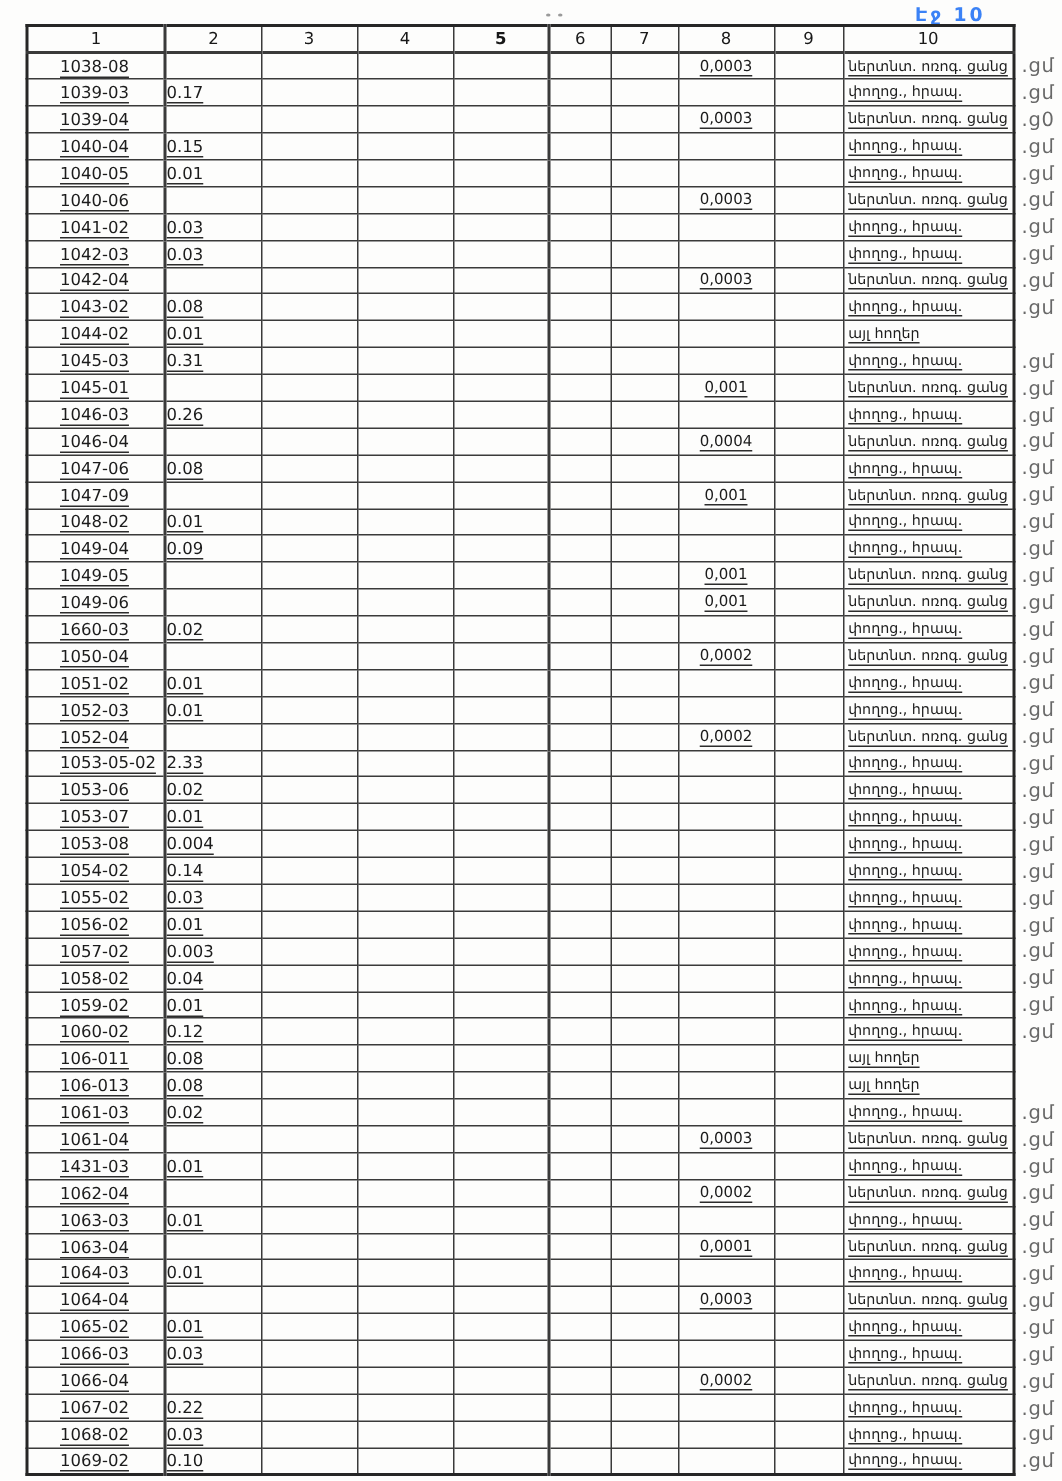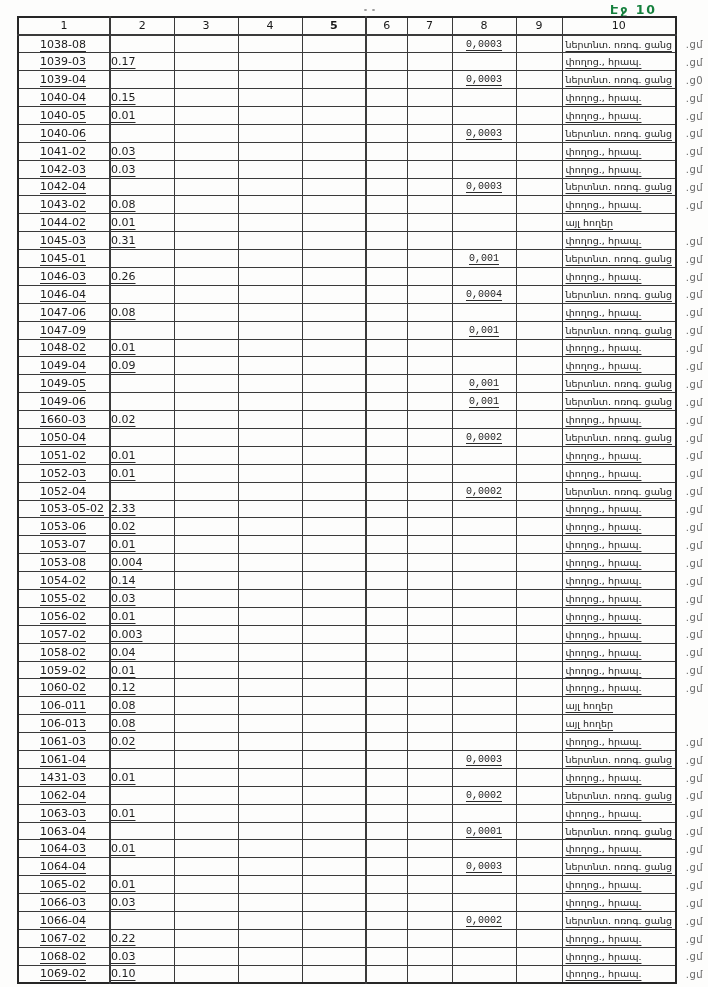--- a/index.html
+++ b/index.html
@@ -2,48 +2,48 @@
 <html><head>
 <meta charset="utf-8">
 <style>
   html,body{margin:0;padding:0;background:#fff;}
   .sheet{
     position:relative;width:708px;height:987px;background:#fdfdfc;overflow:hidden;
     font-family:"DejaVu Sans",sans-serif;color:#1c1c1c;
   }
   .page-label{
     position:absolute;top:2px;left:610px;font-size:12.5px;font-weight:bold;
-    letter-spacing:2px;color:#15803d;
+    letter-spacing:2px;color:#3b82f6;
   }
   .noise-dot{position:absolute;width:3px;height:2px;background:#9a9a9a;border-radius:50%;}
   table.doc{
     position:absolute;left:17px;top:16px;border-collapse:collapse;table-layout:fixed;
     width:658px;border:2px solid #262626;
   }
   tr{height:17.9px;}
   th,td{
     border:1px solid #3a3a3a;padding:0;margin:0;overflow:hidden;vertical-align:middle;
     font-weight:normal;white-space:nowrap;
   }
   th{font-size:11px;color:#181818;border-bottom-width:2px;}
   th.b5{font-weight:bold;}
   th:nth-child(6),td:nth-child(6){border-left-width:2px;}
   th:nth-child(2),td:nth-child(2){border-left-width:2px;}
   td.c1{font-size:11px;text-align:left;padding-left:21px;}
   td.c2{font-size:11px;}
-  td.c8{font-size:10px;text-align:center;font-family:Liberation Mono, monospace;}
+  td.c8{font-size:10px;text-align:center;}
   td.c10{font-size:9.5px;text-align:left;padding-left:3px;}
   .uline{
     text-decoration:underline;text-decoration-thickness:1.4px;text-underline-offset:2.5px;
     text-decoration-color:#2c2c2c;
   }
   .marks{position:absolute;left:681px;top:36px;width:27px;}
   .mark{
-    height:17.9px;line-height:17.9px;font-size:10px;color:#4f4f4f;
-    letter-spacing:0.5px;opacity:0.85;text-align:center;
+    height:17.9px;line-height:17.9px;font-size:13px;color:#4f4f4f;
+    letter-spacing:0.5px;opacity:0.85;
   }
 </style>
 </head>
 <body>
 
 <div class="sheet">
 
   <div class="page-label">Էջ 10</div>
 
   <div class="noise-dot" style="left:364px;top:9px;"></div>

